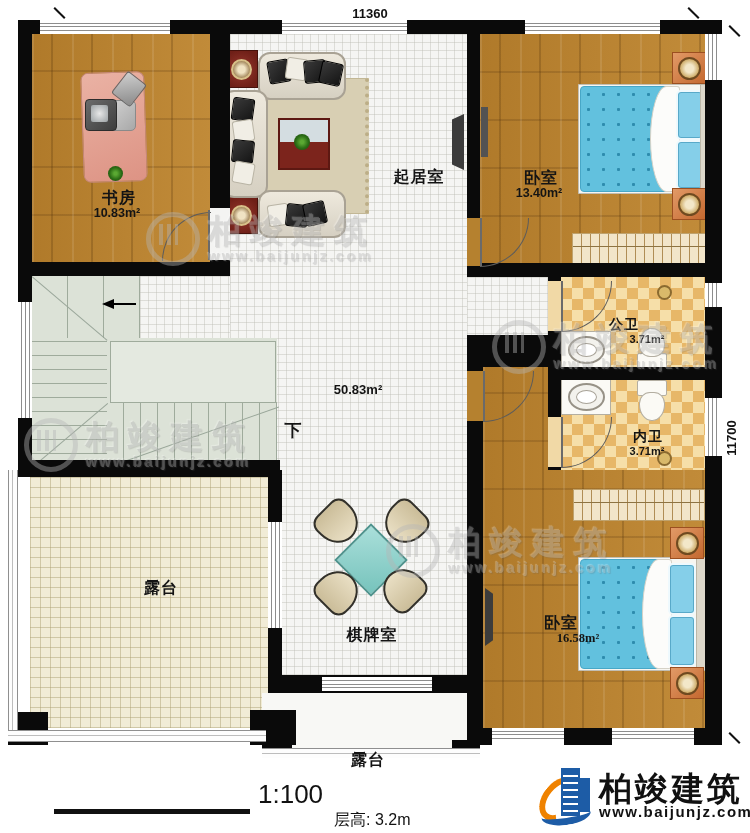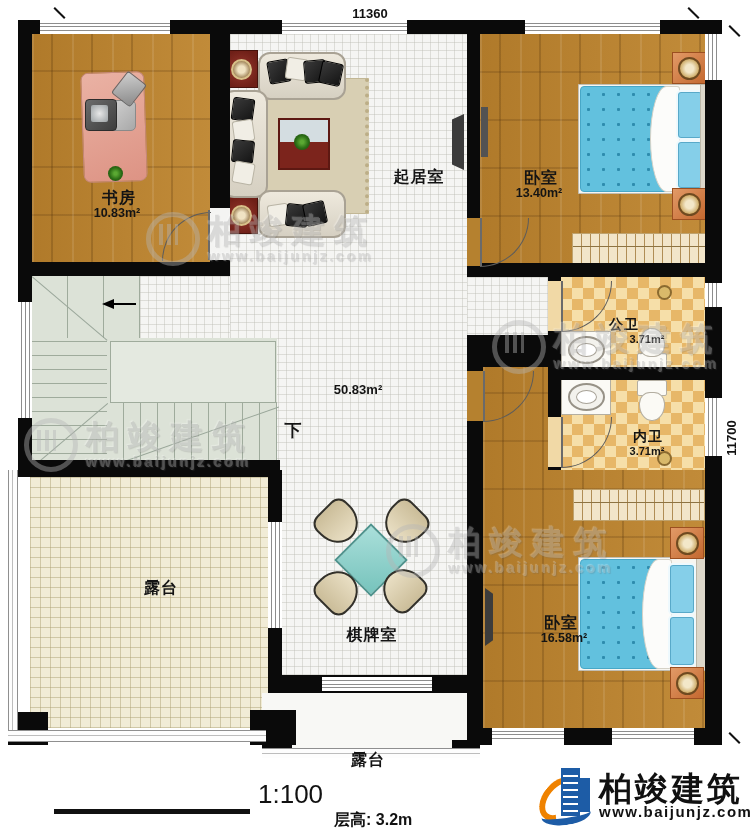--- a/index.html
+++ b/index.html
@@ -220,21 +220,21 @@
   <div class="abs label rname" style="left:119px;top:198px;">书房</div>
   <div class="abs label rarea" style="left:117px;top:213px;">10.83m²</div>
   <div class="abs label rname" style="left:419px;top:177px;">起居室</div>
   <div class="abs label rname" style="left:541px;top:178px;">卧室</div>
   <div class="abs label rarea" style="left:539px;top:193px;">13.40m²</div>
   <div class="abs label rname" style="left:624px;top:325px;font-size:14px;">公卫</div>
   <div class="abs label rarea" style="left:647px;top:339px;font-size:11px;">3.71m²</div>
   <div class="abs label rname" style="left:648px;top:437px;font-size:14px;">内卫</div>
   <div class="abs label rarea" style="left:647px;top:451px;font-size:11px;">3.71m²</div>
   <div class="abs label rname" style="left:561px;top:623px;">卧室</div>
-  <div class="abs label rarea" style="left:564px;top:638px;">16.58m²</div>
+  <div class="abs label rarea" style="left:578px;top:638px;font-family:Liberation Serif, serif;">16.58m²</div>
   <div class="abs label rname" style="left:161px;top:588px;">露台</div>
   <div class="abs label rname" style="left:372px;top:635px;">棋牌室</div>
   <div class="abs label" style="left:358px;top:389px;font-size:13px;">50.83m²</div>
   <div class="abs label" style="left:293px;top:430px;font-size:17px;">下</div>
   <div class="abs label rname" style="left:368px;top:760px;">露台</div>
 
   <div class="abs dim" style="left:370px;top:13px;transform:translate(-50%,-50%);">11360</div>
   <div class="abs dim" style="left:731px;top:438px;transform:translate(-50%,-50%) rotate(-90deg);">11700</div>
   <div class="abs tick" style="left:52px;top:12px;"></div>
   <div class="abs tick" style="left:686px;top:12px;"></div>
@@ -265,21 +265,21 @@
   <div class="abs wm" style="left:386px;top:524px;">
     <div class="wm-logo"></div>
     <div>
         <div class="wm-big">柏竣建筑</div>
          <div class="wm-small">www.baijunjz.com</div>
       </div>
   </div>
 
   <div class="abs" style="left:54px;top:809px;width:196px;height:5px;background:#111;"></div>
   <div class="abs tb-text" style="left:258px;top:779px;font-size:26px;">1:100</div>
-  <div class="abs tb-text" style="left:334px;top:810px;font-size:16px;font-weight:bold;text-align:right;">
+  <div class="abs tb-text" style="left:334px;top:810px;font-size:16px;font-weight:normal;text-align:right;">
     <span>层高:</span>
     <span>3.2m</span>
   </div>
   <div class="abs" style="left:541px;top:766px;width:54px;height:56px;">
     <div class="abs" style="left:2px;top:8px;width:22px;height:38px;border:6px solid #ef8200;border-right-color:transparent;border-top-color:transparent;border-radius:50%;transform:rotate(40deg);"></div>
     <div class="abs" style="left:20px;top:2px;width:15px;height:44px;background:repeating-linear-gradient(180deg,#1d5ca6 0 5px,#fff 5px 7px);border:2px solid #1d5ca6;"></div>
     <div class="abs" style="left:38px;top:12px;width:11px;height:34px;background:#1d5ca6;"></div>
     <div class="abs" style="left:0;top:38px;width:50px;height:14px;border-bottom:7px solid #1d5ca6;border-radius:50%;transform:rotate(-8deg);"></div>
   </div>
   <div class="abs tb-text" style="left:599px;top:767px;font-size:33px;font-weight:bold;letter-spacing:3px;">柏竣建筑</div>

